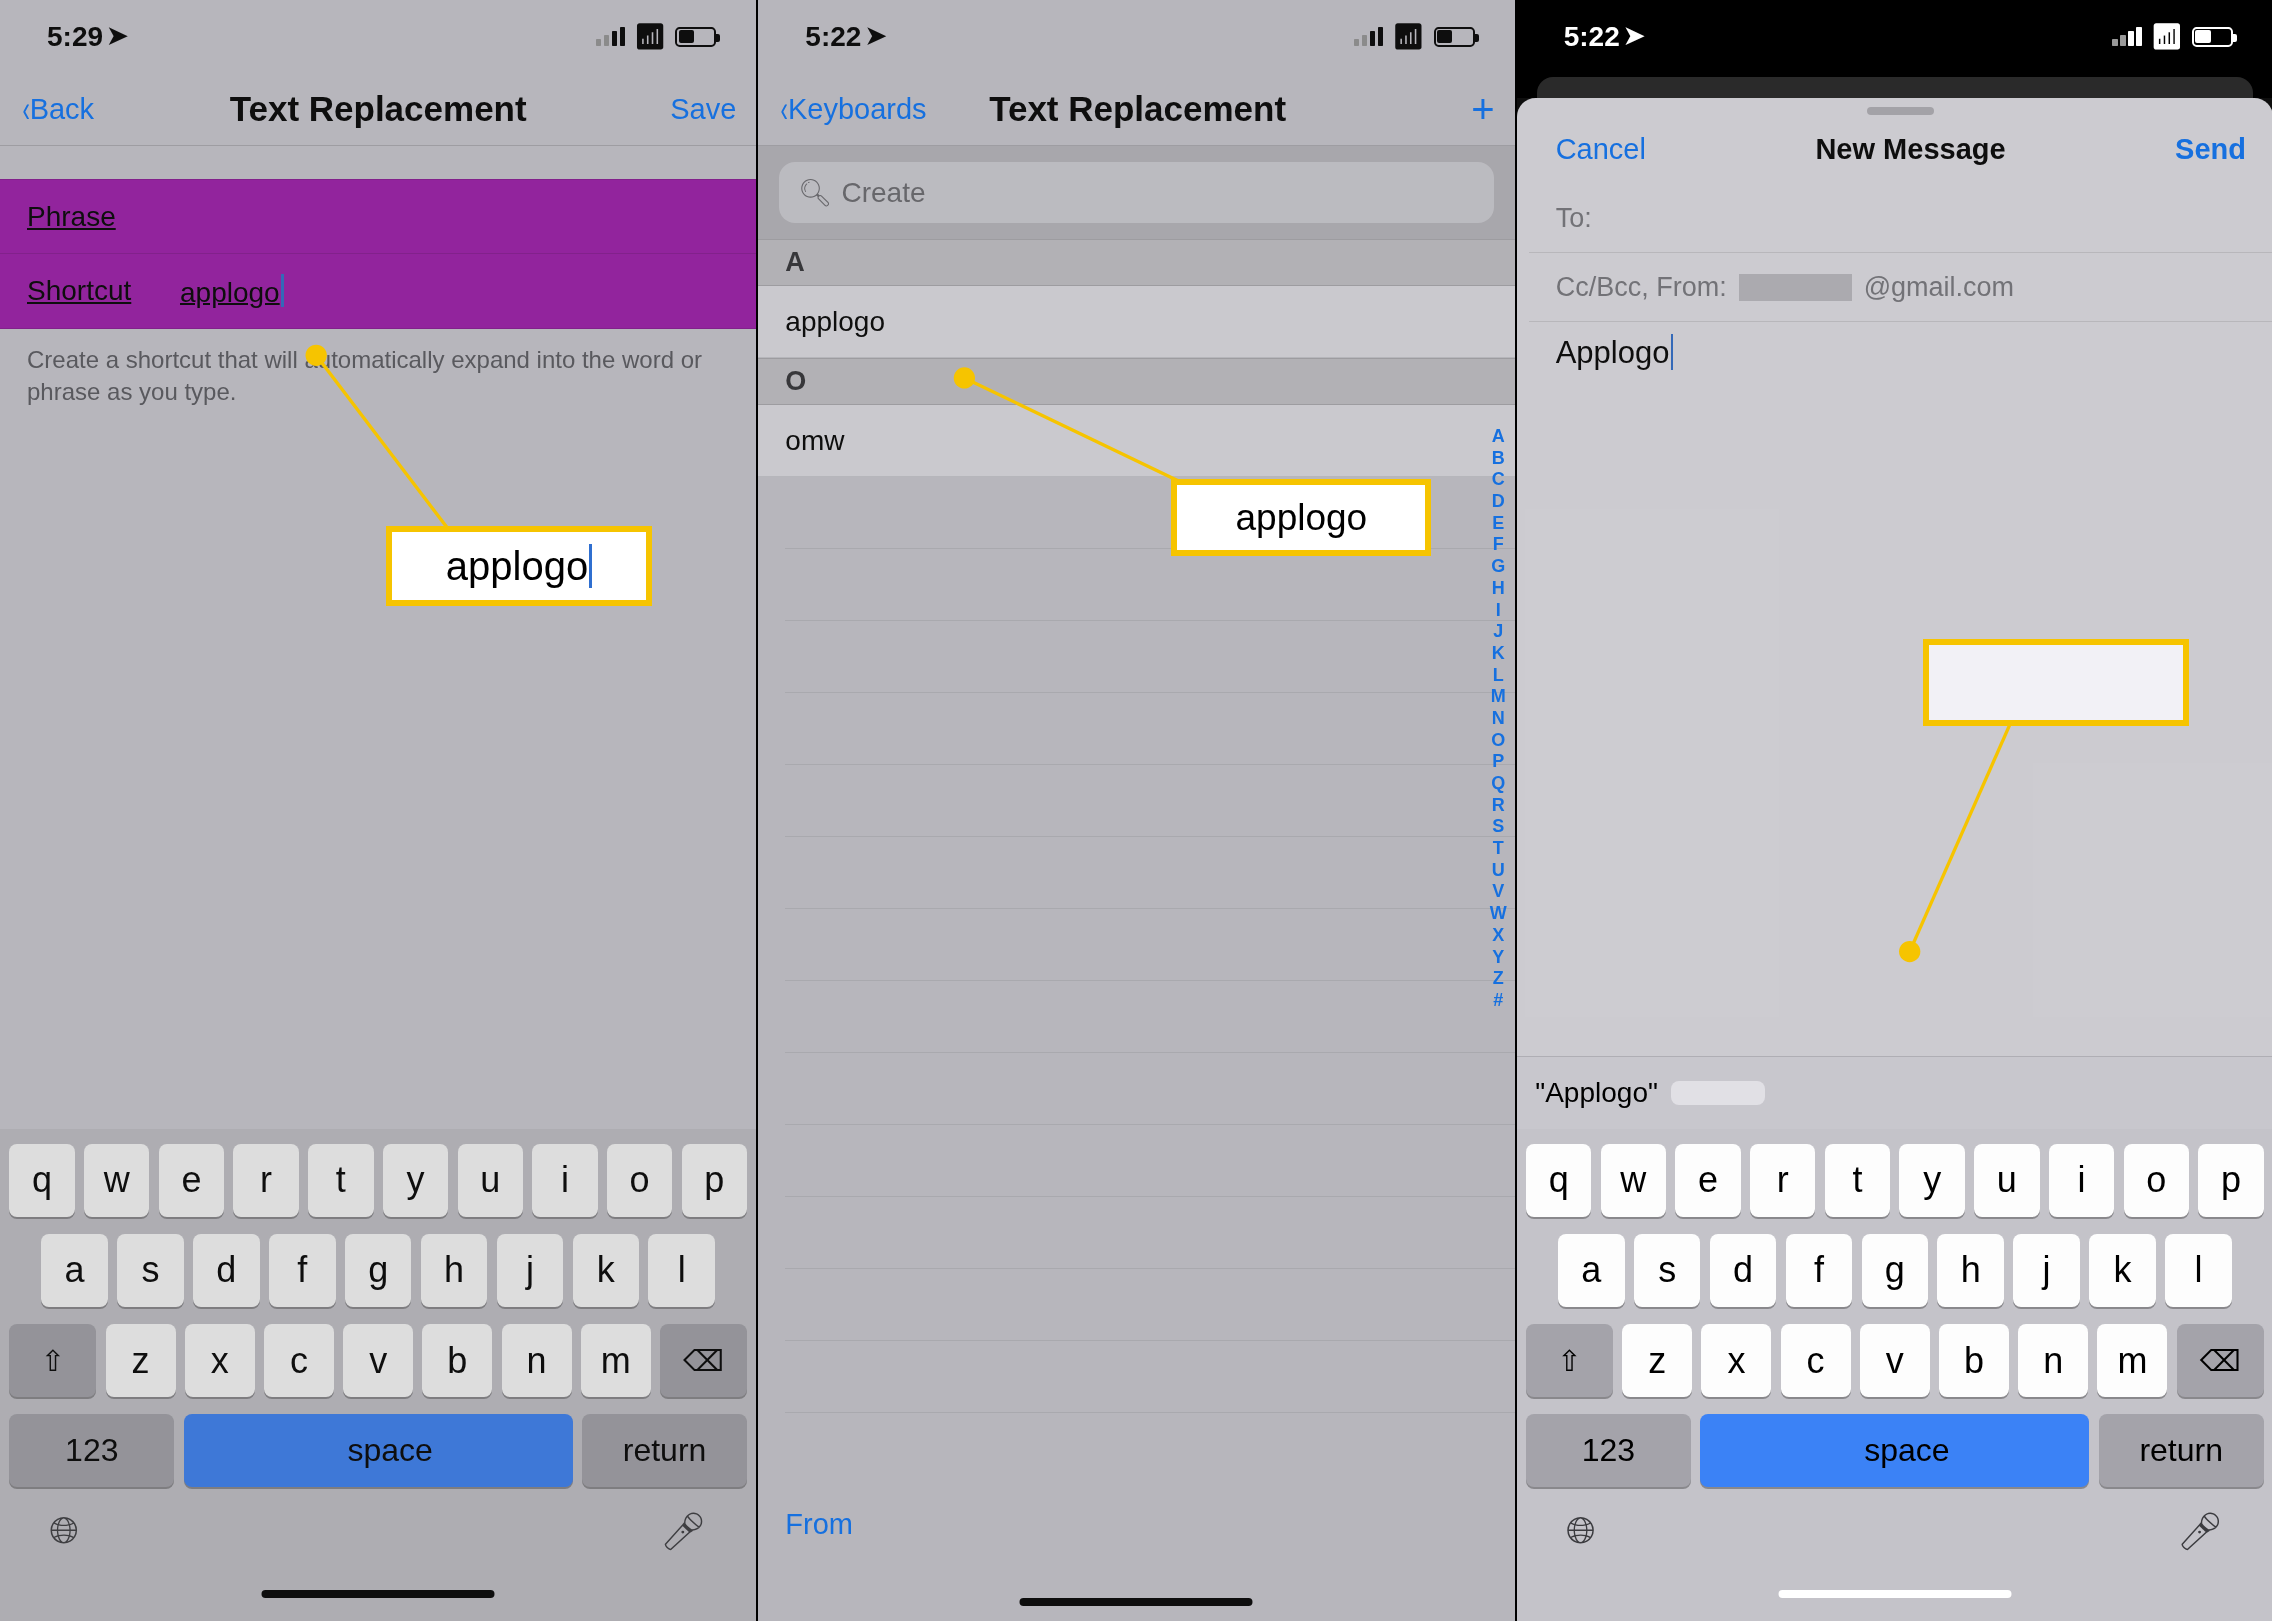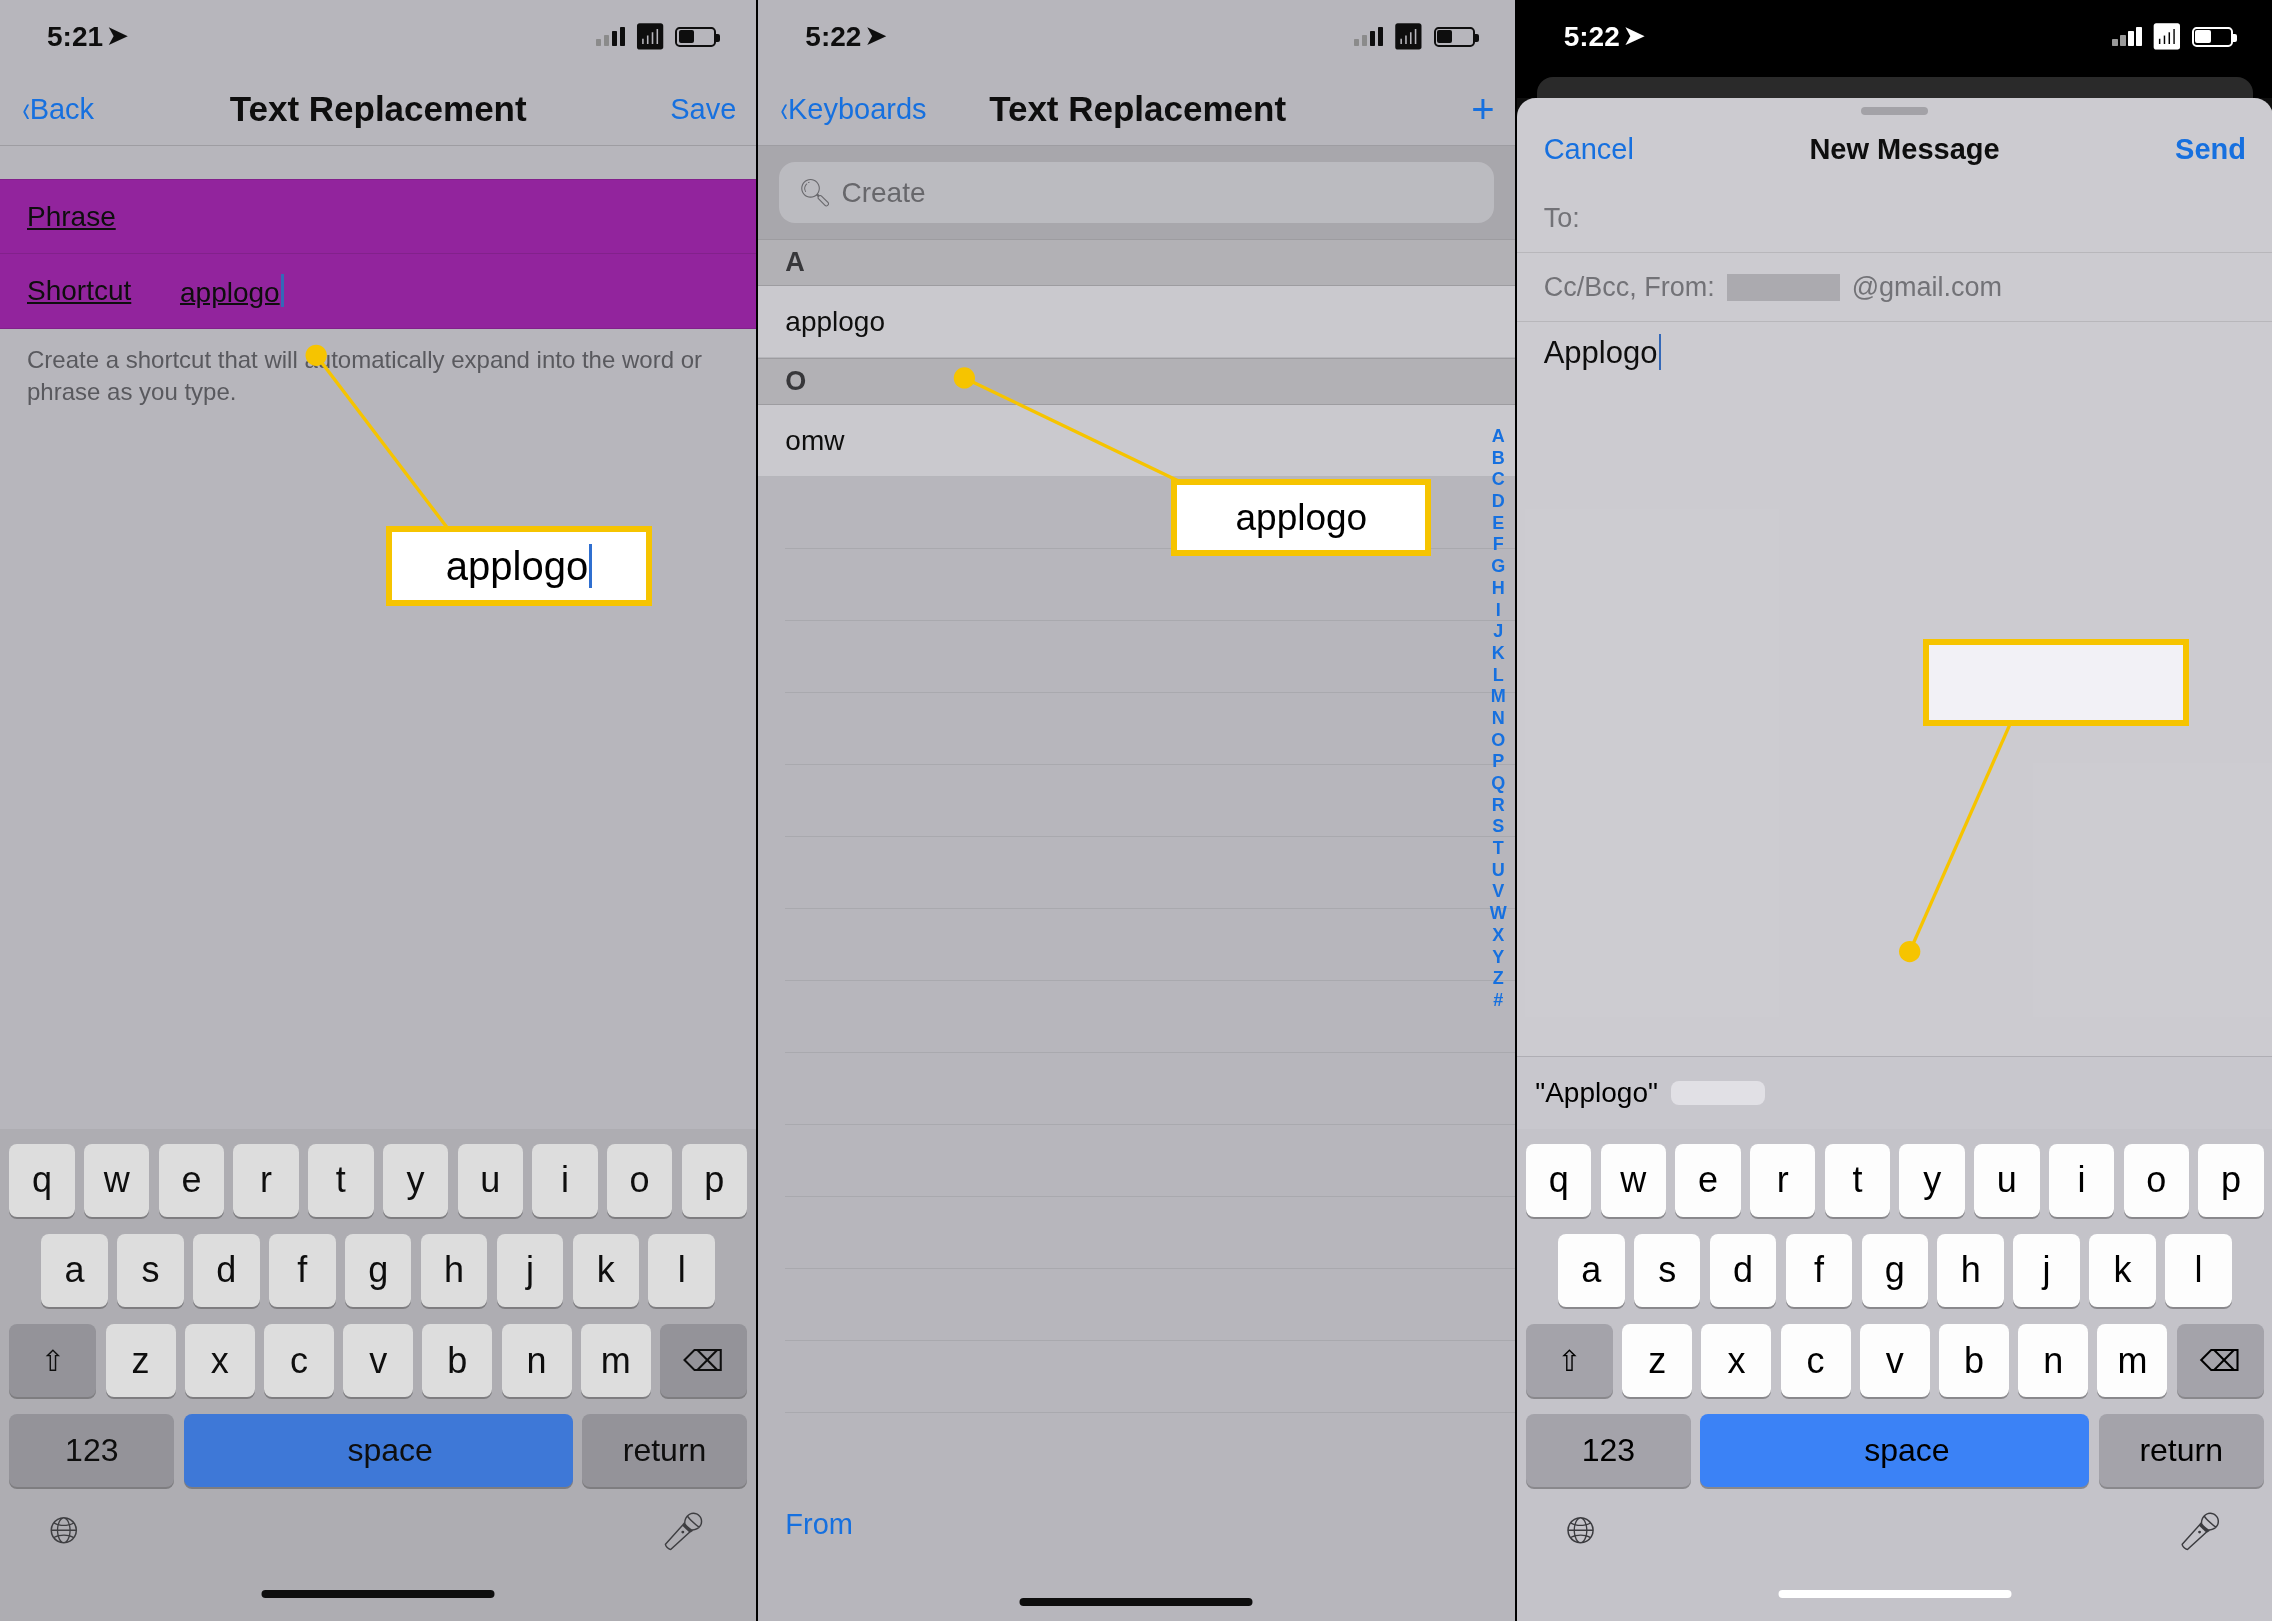--- a/index.html
+++ b/index.html
@@ -55,21 +55,21 @@
 
   .index-rail { position:absolute; right:4px; top:426px; display:flex; flex-direction:column; gap:0.7px; font-size:18px; color:#0a78ff; font-weight:600; align-items:center; }
   .index-rail span { padding:0 4px; }
 
   .edit-footer { position:absolute; bottom:80px; left:27px; font-size:29px; color:#0a78ff; }
   .home-ind { position:absolute; bottom:14.6px; left:50%; transform:translateX(-50%); width:233px; height:8px; border-radius:6.7px; background:#000; }
   .white .home-ind { background:#fff; }
 
   
   .sheet-back { position:absolute; top:77px; left:20px; right:20px; height:27px; background:#2a2a2a; border-radius:16px 16px 0 0; }
-  .sheet { position:absolute; top:98px; left:0; right:0; bottom:0; background:#e8e7ed; border-radius:18.6px 18.6px 0 0; display:flex; flex-direction:column; }
+  .sheet { position:absolute; top:98px; left:0; right:0; bottom:0; background:#e8e7ed; border-radius:18.6px 18.6px 0 0; display:flex; flex-direction:column;padding-left:12px; }
   .grabber { width:67px; height:8px; background:#b6b5bb; border-radius:6.7px; margin:9.3px auto 0; }
   .sheet-nav { height:69px; display:flex; align-items:center; justify-content:space-between; padding:0 27px; }
   .sheet-title { font-size:29px; font-weight:600; }
   .compose-field { height:69px; border-bottom:1.3px solid rgba(0,0,0,.1); display:flex; align-items:center; padding:0 27px; font-size:27px; color:#7b7b80; gap:9.3px; }
   .compose-field .val { color:#7b7b80; }
   .redact { display:inline-block; width:113px; height:27px; background:#c0bfc5; filter:blur(0.7px); margin:0 2.7px; }
   .compose-body { flex:1; padding:12px 27px; font-size:31px; color:#000; }
   .compose-body .caret { height:36px; vertical-align:-6.7px; }
 
   
@@ -98,21 +98,21 @@
   .dot { fill:#f6c400; }
   .line { stroke:#f6c400; stroke-width:5; }
 </style>
 </head>
 <body>
 
 <div class="container">
 
   <div class="panel bg-gray dim">
     <div class="status">
-      <span><span>5:21</span><span class="loc-arrow">➤</span></span>
+      <span><span>5:29</span><span class="loc-arrow">➤</span></span>
       <span class="status-icons">
         <span class="cell">
             <span></span>
             <span></span>
             <span class="on"></span>
             <span class="on"></span>
           </span>
         <span style="font-size:25px;">📶︎</span>
         <span class="battery">
             <span class="fill"></span>

